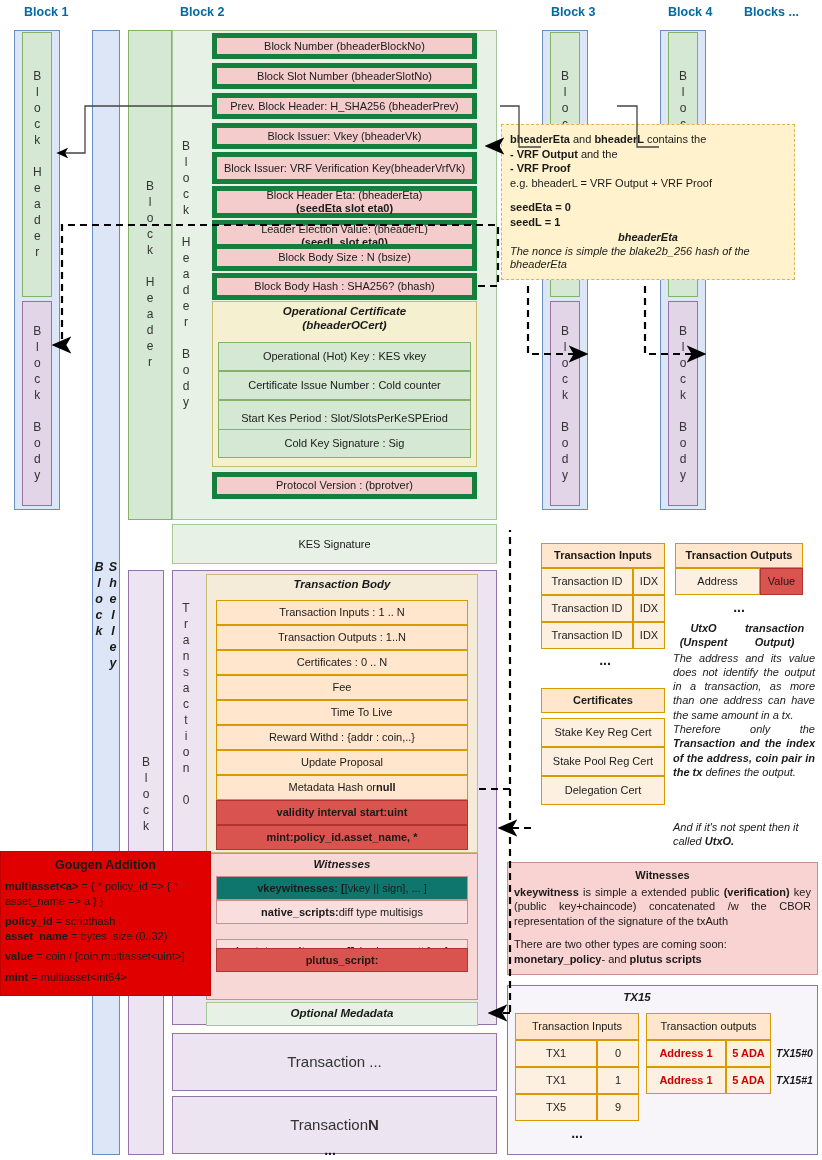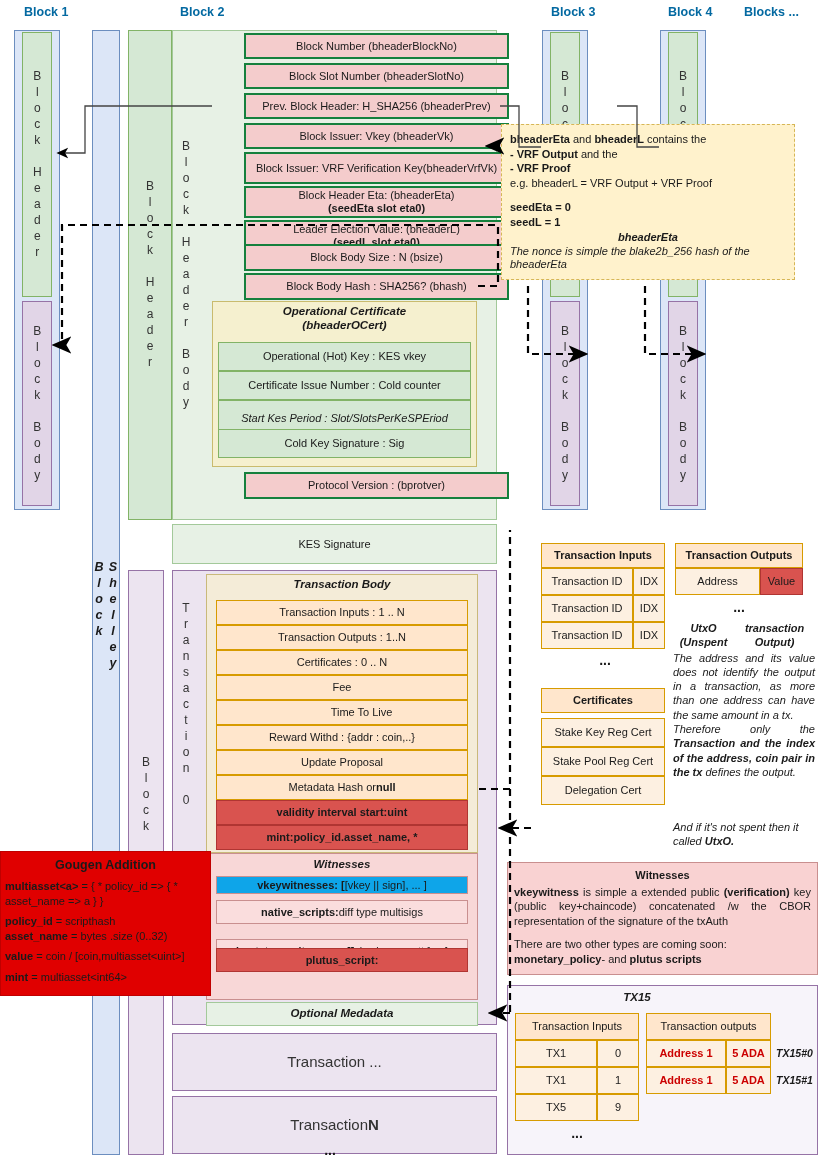--- a/index.html
+++ b/index.html
@@ -15,21 +15,21 @@
   
   .vstack{display:flex;flex-direction:column;align-items:center;
           justify-content:center;line-height:1.22;font-size:12px;color:#333;}
   .vstack span{display:block;}
 
   .blue{background:#dce6f7;border:1px solid #6c8ebf;}
   .green{background:#d5e8d4;border:1px solid #82b366;}
   .lgreen{background:#e7f1e5;border:1px solid #a3c99a;}
   .purple{background:#e1d5e7;border:1px solid #9673a6;}
   .lpurple{background:#ece4f0;border:1px solid #9673a6;}
-  .red{background:#f4cccc;border:2px solid #15803d;margin-left:32px;}
+  .red{background:#f4cccc;border:5px solid #15803d;}
   .strongred{background:#d9534f;border:1px solid #b03532;color:#1a1a1a;font-weight:bold;}
   .lred{background:#f8d7d7;border:1px solid #c98f8f;}
   .orange{background:#ffe6cc;border:1px solid #d79b00;}
   .lorange{background:#fdf0e1;border:1px solid #d79b00;}
   .cream{background:#f4ecd8;border:1px solid #c9b97a;}
   .yellow{background:#fff2cc;border:1px dashed #d6b656;}
   .ycert{background:#f5f0cf;border:1px solid #c9bb6e;}
   .gcert{background:#d5e8d4;border:1px solid #82b366;}
   .whitebox{background:#f7f4fa;border:1px solid #9673a6;}
 
@@ -97,21 +97,21 @@
 <div class="abs red row" style="left:212px;top:244px;width:265px;height:27px;">Block Body Size : N (bsize)</div>
 <div class="abs red row" style="left:212px;top:273px;width:265px;height:27px;">Block Body Hash : SHA256? (bhash)</div>
 
 <div class="abs ycert" style="left:212px;top:301px;width:265px;height:166px;"></div>
 <div class="abs row bi" style="left:212px;top:304px;width:265px;height:30px;flex-direction:column;font-size:11.5px;">
   <span>Operational Certificate</span>
   <span>(bheaderOCert)</span>
 </div>
 <div class="abs gcert row" style="left:218px;top:342px;width:253px;height:29px;">Operational (Hot) Key : KES vkey</div>
 <div class="abs gcert row" style="left:218px;top:371px;width:253px;height:29px;">Certificate Issue Number : Cold counter</div>
-<div class="abs gcert row" style="left:218px;top:400px;width:253px;height:36px;font-style:italic;">Start Kes Period : Slot/SlotsPerKeSPEriod</div>
+<div class="abs gcert row" style="left:218px;top:400px;width:253px;height:36px;">Start Kes Period : Slot/SlotsPerKeSPEriod</div>
 <div class="abs gcert row" style="left:218px;top:429px;width:253px;height:29px;">Cold Key Signature : Sig</div>
 
 <div class="abs red row" style="left:212px;top:472px;width:265px;height:27px;">Protocol Version : (bprotver)</div>
 
 <div class="abs lgreen row" style="left:172px;top:524px;width:325px;height:40px;">KES Signature</div>
 
 <div class="abs lpurple" style="left:128px;top:570px;width:36px;height:585px;"></div>
 <div class="abs" style="left:128px;top:735px;width:36px;height:120px;display:flex;align-items:center;justify-content:center;">
   <span style="writing-mode:vertical-rl;text-orientation:upright;letter-spacing:2px;font-size:12px;color:#333;">Block</span>
 </div>
@@ -139,21 +139,21 @@
   <span class="b">validity interval start:</span>
     <span> uint</span>
 </div>
 <div class="abs strongred row" style="left:216px;top:825px;width:252px;height:25px;">
   <span class="b">mint:</span>
     <span> policy_id.asset_name, *</span>
 </div>
 
 <div class="abs lred" style="left:206px;top:853px;width:272px;height:147px;"></div>
 <div class="abs row bi" style="left:206px;top:855px;width:272px;height:19px;font-size:11.5px;">Witnesses</div>
-<div class="abs lred row" style="left:216px;top:876px;width:252px;height:18px;background:#0ea5e9;">
+<div class="abs lred row" style="left:216px;top:876px;width:252px;height:24px;background:#0f766e;">
   <span class="b">vkeywitnesses: [</span>
     <span> [vkey || sign], ... ]</span>
 </div>
 <div class="abs lred row" style="left:216px;top:900px;width:252px;height:24px;background:#fadddd;">
   <span class="b">native_scripts:</span>
     <span> diff type multisigs</span>
 </div>
 <div class="abs lred row" style="left:216px;top:924px;width:252px;height:24px;background:#fadddd;font-size:10.5px;margin-top:15px;">
   <span class="b">bootstrap_witnesses: [[</span>
     <span> pk, sign, cc, attr],... ]</span>

